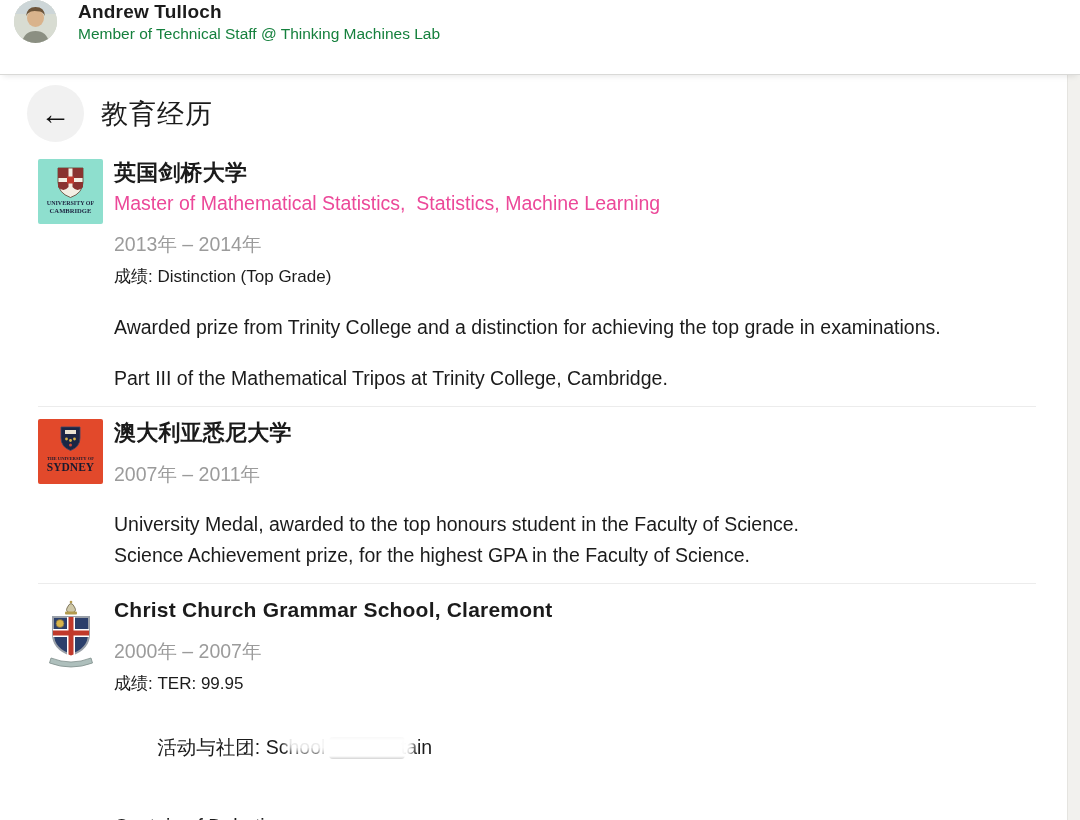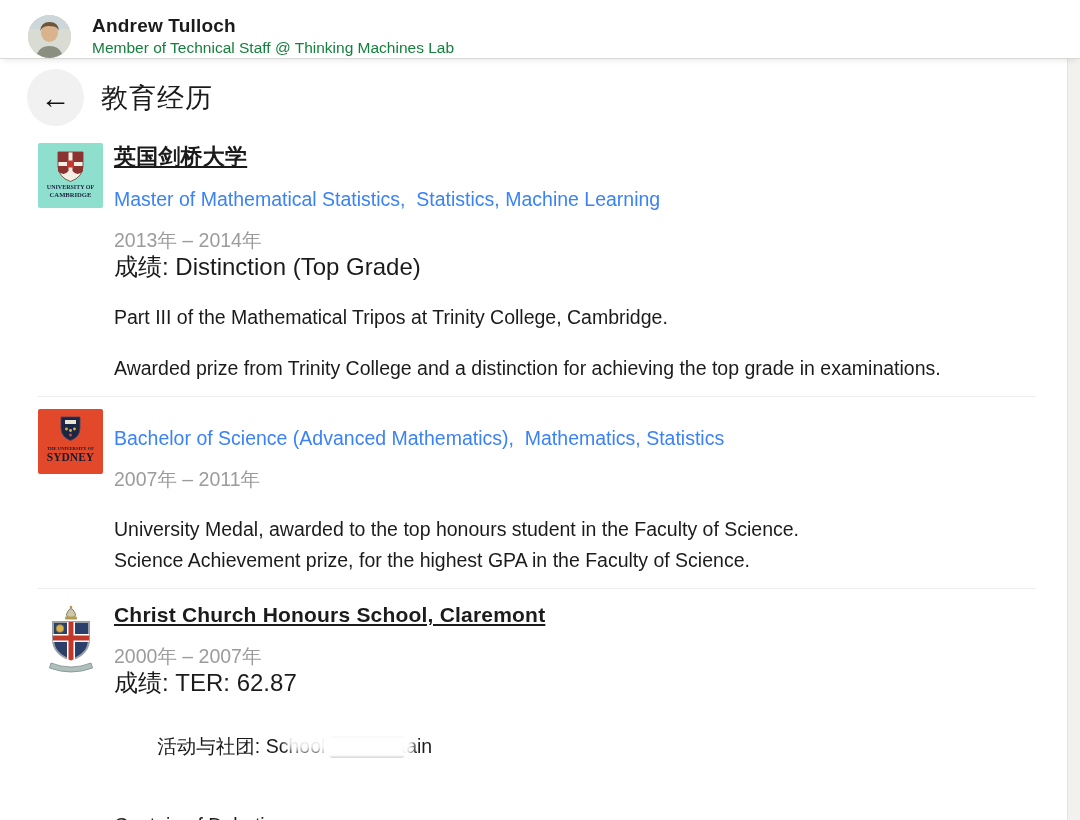--- a/index.html
+++ b/index.html
@@ -1,20 +1,20 @@
 <!DOCTYPE html>
 <html><head>
 <meta charset="utf-8">
 <style>
   * { margin:0; padding:0; box-sizing:border-box; }
   html,body { width:1080px; height:820px; overflow:hidden; background:#fff;
     font-family:"Liberation Sans", sans-serif; color:#1b1b1b; }
 
   
-  .header { height:58px; display:flex; align-items:flex-end; padding-left:28px;
+  .header { height:74px; display:flex; align-items:flex-start; padding-left:14px;
     background:#fff; position:relative; z-index:5;
     box-shadow:0 1px 0 #d9d9d7, 0 5px 6px -3px rgba(0,0,0,.10); }
   .avatar { width:43px; height:43px; border-radius:50%; overflow:hidden;
     background:radial-gradient(circle at 50% 38%, #e8e4da 0%, #cfd4cc 60%, #b9c0b6 100%);
     flex:0 0 43px; }
   .header-text { margin-left:21px; }
   .header-name { font-size:19px; font-weight:bold; line-height:24px; letter-spacing:.2px; }
   .header-sub { font-size:15.5px; line-height:20px; color:#15803d; }
 
   
@@ -28,25 +28,25 @@
     color:#111; cursor:pointer; border:none; }
   .page-title { font-size:27px; font-weight:normal; letter-spacing:1px; }
 
   
   .entries { margin:0 44px 0 38px; }
   .entry { display:flex; gap:11px; padding:12px 0 14px; border-bottom:1px solid #ececec; }
   .entry:last-child { border-bottom:none; }
   .logo-box { flex:0 0 65px; }
   .content { flex:1; min-width:0; }
 
-  .school { font-size:22px; font-weight:bold; line-height:27px; letter-spacing:.2px;text-decoration:underline; }
+  .school { font-size:22px; font-weight:bold; line-height:27px; letter-spacing:.2px; }
   .school-en { font-size:21px; }
-  .degree { font-size:19.5px; line-height:26px; margin-top:16px; white-space:pre-wrap; color:#3b82f6; }
+  .degree { font-size:19.5px; line-height:26px; margin-top:4px; white-space:pre-wrap; color:#ec4899; }
   .dates  { font-size:19.5px; line-height:26px; margin-top:15px; color:#9b9b9b; }
-  .grade  { font-size:24px; line-height:26px; margin-top:1px; }
+  .grade  { font-size:17px; line-height:26px; margin-top:7px; }
   .desc   { font-size:19.5px; line-height:27px; margin-top:24px; white-space:pre-wrap; }
   .desc-cont { font-size:19.5px; line-height:27px; margin-top:4px; white-space:pre-wrap; }
 
   .activities { margin-top:11px; font-size:19.5px; line-height:26px; position:relative;
     white-space:pre-wrap; }
   .activity-line { font-size:19.5px; line-height:26px; white-space:pre-wrap; }
 
   
   .smudge { display:inline-block; vertical-align:middle; width:76px; height:22px;
     margin:0 -4px 2px -2px; background:#fff; border-radius:4px;
@@ -105,22 +105,22 @@
           <text x="32.5" y="46" text-anchor="middle" font-size="6" font-weight="bold" fill="#1d2340" font-family="Liberation Serif, serif">UNIVERSITY OF</text>
           <text x="32.5" y="54" text-anchor="middle" font-size="6.6" font-weight="bold" fill="#1d2340" font-family="Liberation Serif, serif">CAMBRIDGE</text>
         </svg>
       </div>
     </div>
     <div class="content">
       <div class="school">英国剑桥大学</div>
       <div class="degree">Master of Mathematical Statistics,  Statistics, Machine Learning</div>
       <div class="dates">2013年 – 2014年</div>
       <div class="grade">成绩: Distinction (Top Grade)</div>
+      <div class="desc">Awarded prize from Trinity College and a distinction for achieving the top grade in examinations.</div>
       <div class="desc">Part III of the Mathematical Tripos at Trinity College, Cambridge.</div>
-      <div class="desc">Awarded prize from Trinity College and a distinction for achieving the top grade in examinations.</div>
     </div>
   </div>
 
   <div class="entry">
     <div class="logo-box">
       <div class="logo-syd">
         <svg width="65" height="65" viewBox="0 0 65 65">
 
           <path d="M23 8 h19 v11 q0 9 -9.5 12.5 Q23 28 23 19 z" fill="#1b2644" stroke="#3a4668" stroke-width="0.8"></path>
           <rect x="27" y="11" width="11" height="4" fill="#e8e3d2"></rect>
@@ -128,21 +128,21 @@
           <circle cx="32.5" cy="21.5" r="1.4" fill="#d8b44a"></circle>
           <circle cx="36.5" cy="20" r="1.4" fill="#d8b44a"></circle>
           <circle cx="32.5" cy="26" r="1.5" fill="#c94a3a"></circle>
 
           <text x="32.5" y="40.5" text-anchor="middle" font-size="4.6" font-weight="bold" fill="#1a1a2e" font-family="Liberation Serif, serif">THE UNIVERSITY OF</text>
           <text x="32.5" y="52" text-anchor="middle" font-size="11.5" font-weight="bold" fill="#1a1a2e" font-family="Liberation Serif, serif">SYDNEY</text>
         </svg>
       </div>
     </div>
     <div class="content">
-      <div class="degree">Bachelor of Science (Advanced Mathematics),  Mathematics, Statistics</div>
+      <div class="school">澳大利亚悉尼大学</div>
       <div class="dates">2007年 – 2011年</div>
       <div class="desc">University Medal, awarded to the top honours student in the Faculty of Science.</div>
       <div class="desc-cont">Science Achievement prize, for the highest GPA in the Faculty of Science.</div>
     </div>
   </div>
 
   <div class="entry">
     <div class="logo-box logo-ccgs">
       <svg width="56" height="74" viewBox="0 0 56 74">
 
@@ -154,23 +154,23 @@
         <path d="M24 21 h8 v38.5 l-4 1.5 l-4 -1.5 z" fill="#fff"></path>
         <path d="M10 33 h36 v8 H10 z" fill="#fff"></path>
         <path d="M25.5 21 h5 v37.5 l-2.5 1 l-2.5 -1 z" fill="#c0392b"></path>
         <path d="M10 34.5 h36 v5 H10 z" fill="#c0392b"></path>
         <circle cx="17" cy="27.5" r="4" fill="#d8b44a" stroke="#6b6248" stroke-width="0.7"></circle>
 
         <path d="M8 62 q20 8 40 0 l1.5 5 q-21.5 8 -43 0 z" fill="#aebfbc" stroke="#7d8d8a" stroke-width="0.8"></path>
       </svg>
     </div>
     <div class="content">
-      <div class="school school-en">Christ Church Honours School, Claremont</div>
+      <div class="school school-en">Christ Church Grammar School, Claremont</div>
       <div class="dates">2000年 – 2007年</div>
-      <div class="grade">成绩: TER: 62.87</div>
+      <div class="grade">成绩: TER: 99.95</div>
       <div class="activities">
         <span>活动与社团: School </span><span class="smudge"></span><span>tain</span>
         <span class="smudge-tail"></span>
       </div>
       <div class="activity-line">Captain of Debating</div>
 
     </div>
   </div>
 
 </div>

